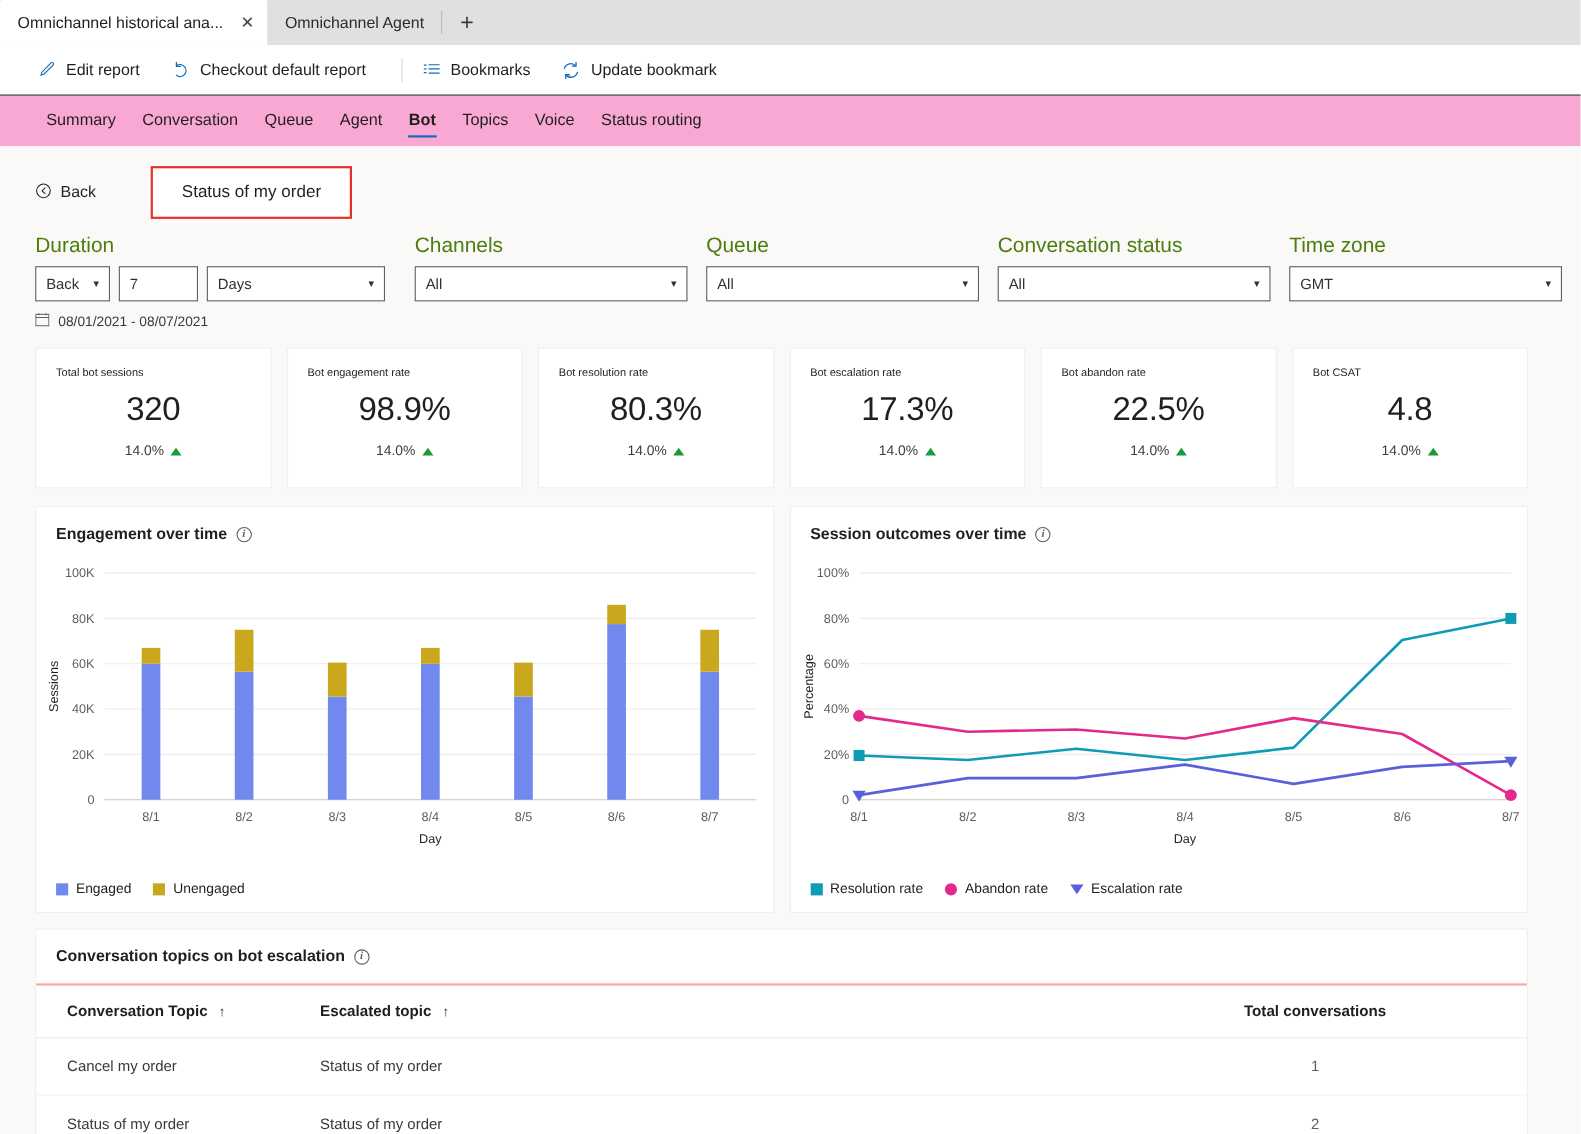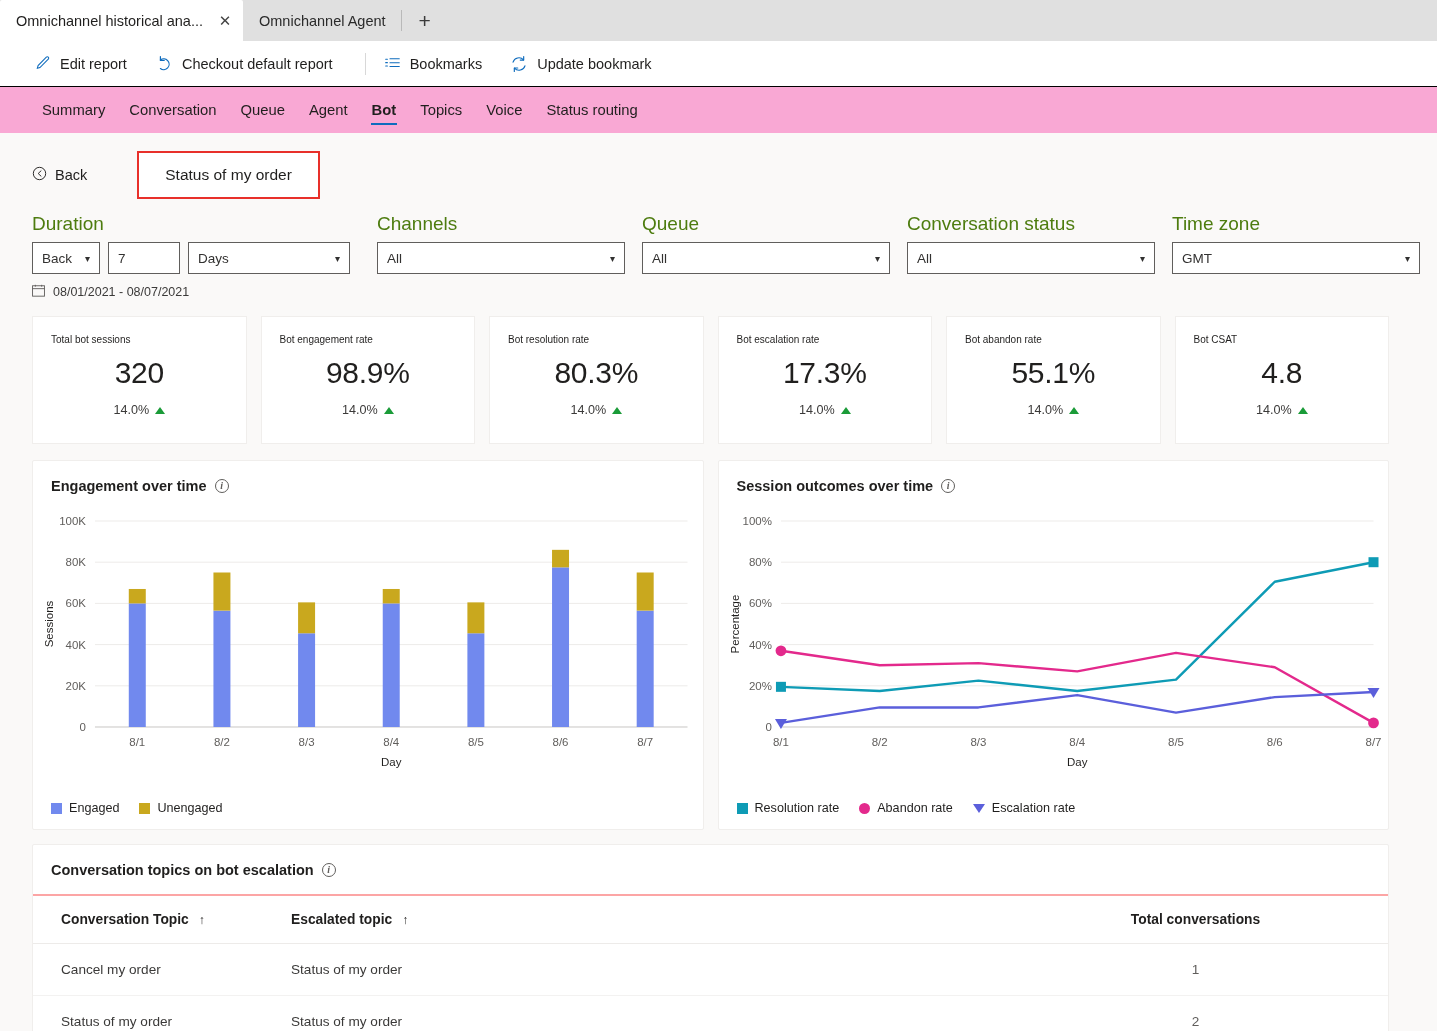--- a/index.html
+++ b/index.html
@@ -352,21 +352,21 @@
     <div class="kpi">
       <div class="kpi-title">Bot escalation rate</div>
       <div class="kpi-value">17.3%</div>
       <div class="kpi-delta">
         <span>14.0%</span>
         <span class="uptri"></span>
       </div>
     </div>
     <div class="kpi">
       <div class="kpi-title">Bot abandon rate</div>
-      <div class="kpi-value">55.1%</div>
+      <div class="kpi-value">22.5%</div>
       <div class="kpi-delta">
         <span>14.0%</span>
         <span class="uptri"></span>
       </div>
     </div>
     <div class="kpi">
       <div class="kpi-title">Bot CSAT</div>
       <div class="kpi-value">4.8</div>
       <div class="kpi-delta">
         <span>14.0%</span>

